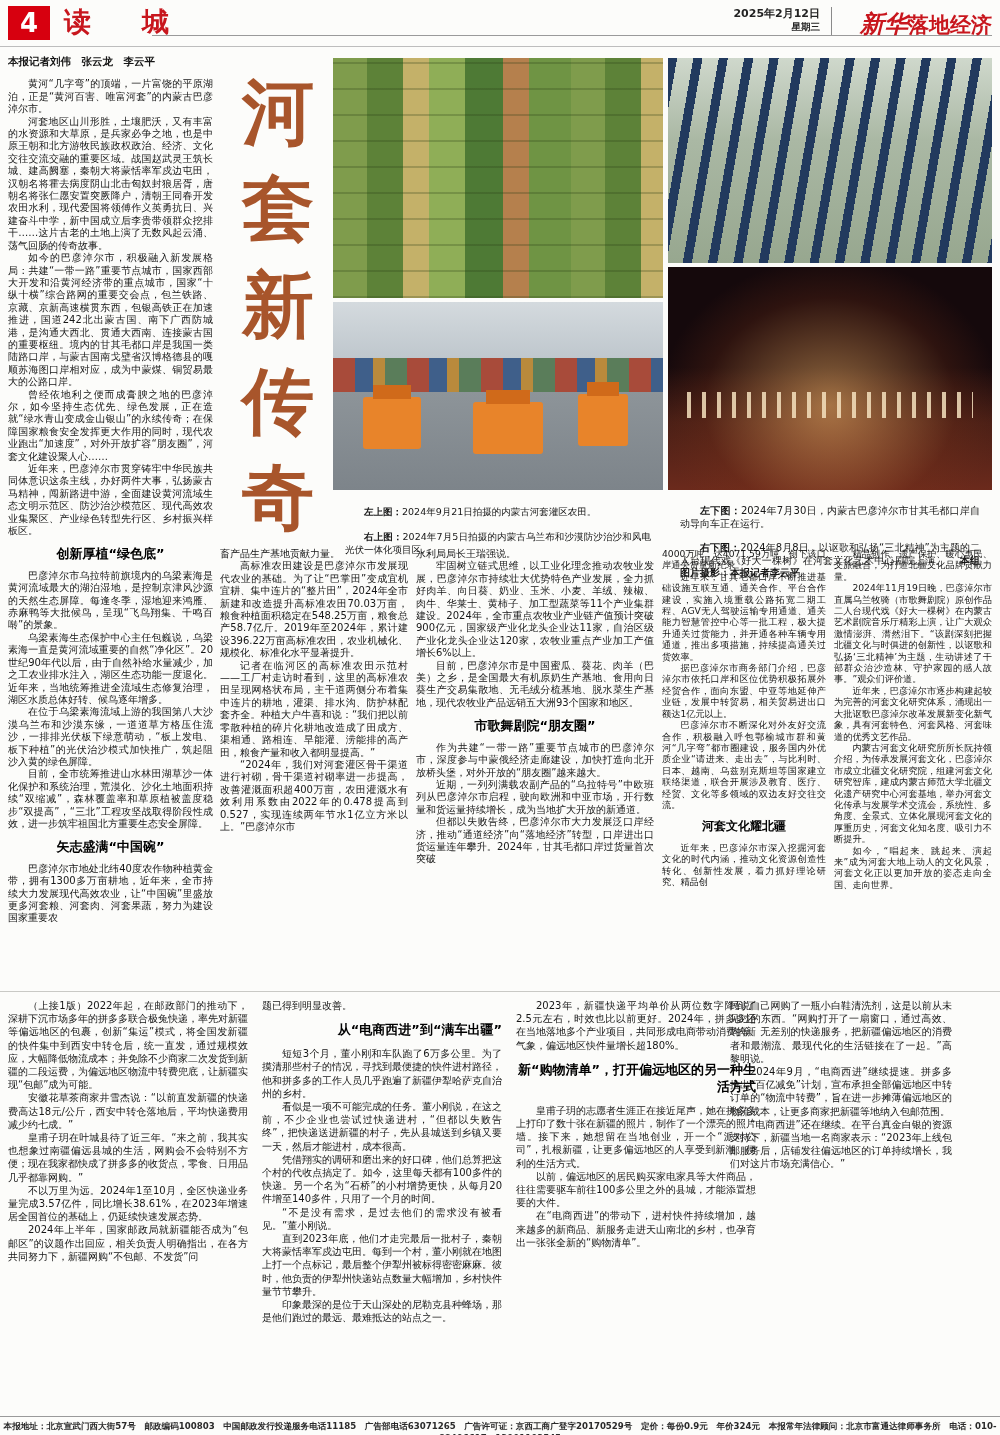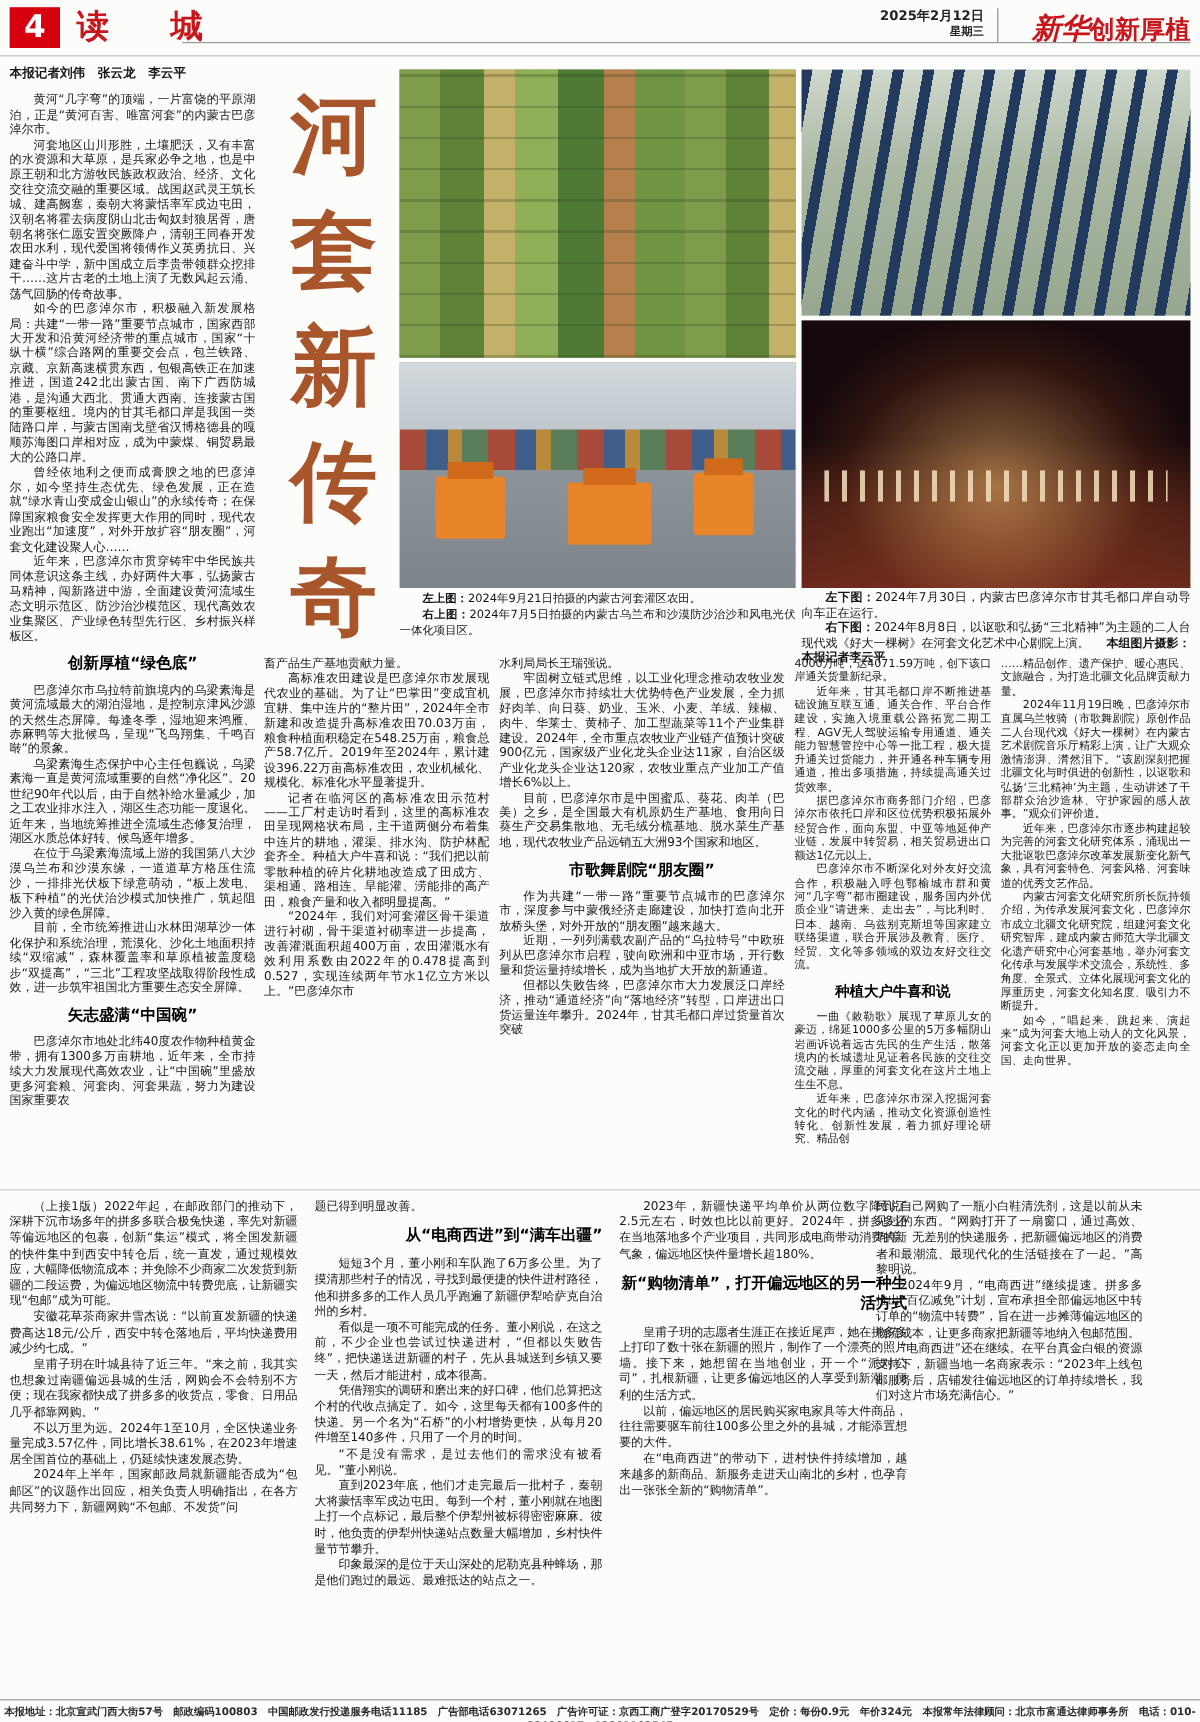--- a/index.html
+++ b/index.html
@@ -56,21 +56,21 @@
   
   #ph-d{left:668px;top:267px;width:324px;height:223px;
     background:radial-gradient(ellipse at 50% 62%, rgba(255,190,110,.55), rgba(120,50,25,.25) 55%, rgba(0,0,0,0) 75%),
                linear-gradient(#15090c 0 45%,#4a1f16 70%,#6b2a1c);}
   .performers{position:absolute;left:6%;top:56%;width:88%;height:26px;
     background:repeating-linear-gradient(90deg,rgba(245,225,190,.85) 0 4px,rgba(160,80,40,.0) 4px 15px);}
   
   .cap{position:absolute;font-size:9.5px;line-height:13px;text-align:justify;}
   #cap-left{left:333px;top:493px;width:330px;}
   #cap-right{left:668px;top:493px;width:324px;font-size:10px;line-height:12.5px;}
-  .cap p{margin:0;text-indent:2em;}
+  .cap p{margin:12px;text-indent:2em;}
   .cap b{font-weight:bold;}
   .credit{font-weight:bold;margin-left:14px;}
   
   .divider{position:absolute;left:0;right:0;top:991px;height:1px;background:#c9c9c5;}
   .bcol{position:absolute;top:999px;height:412px;font-size:10px;line-height:13.2px;text-align:justify;overflow:hidden;}
   #b1{left:8px;width:240px;}
   #b2{left:262px;width:240px;}
   #b3{left:516px;width:240px;}
   #b4{left:730px;width:222px;}
   .h-b{font-size:13px;font-weight:bold;text-align:right;margin:9px 0;text-indent:0;color:#000;line-height:17px;}
@@ -85,21 +85,21 @@
 
   <div class="hdr-num">4</div>
   <div class="hdr-section">读　城</div>
   <div class="hdr-line1"></div>
   <div class="hdr-date">
     <div>2025年2月12日</div>
     <div class="hdr-weekday">星期三</div>
   </div>
   <div class="hdr-div"></div>
   <div class="masthead">
-    <span class="mh-xh">新华</span><span class="mh-rest">创新厚植</span>
+    <span class="mh-xh">新华</span><span class="mh-rest">落地经济</span>
   </div>
   <div class="hdr-line2"></div>
 
   <div class="col" id="c1">
     <p class="byline">本报记者刘伟　张云龙　李云平</p>
     <div>
         <p class="para">黄河“几字弯”的顶端，一片富饶的平原湖泊，正是“黄河百害、唯富河套”的内蒙古巴彦淖尔市。</p>
         <p class="para">河套地区山川形胜，土壤肥沃，又有丰富的水资源和大草原，是兵家必争之地，也是中原王朝和北方游牧民族政权政治、经济、文化交往交流交融的重要区域。战国赵武灵王筑长城、建高阙塞，秦朝大将蒙恬率军戍边屯田，汉朝名将霍去病度阴山北击匈奴封狼居胥，唐朝名将张仁愿安置突厥降户，清朝王同春开发农田水利，现代爱国将领傅作义英勇抗日、兴建奋斗中学，新中国成立后李贵带领群众挖排干……这片古老的土地上演了无数风起云涌、荡气回肠的传奇故事。</p>
         <p class="para">如今的巴彦淖尔市，积极融入新发展格局：共建“一带一路”重要节点城市，国家西部大开发和沿黄河经济带的重点城市，国家“十纵十横”综合路网的重要交会点，包兰铁路、京藏、京新高速横贯东西，包银高铁正在加速推进，国道242北出蒙古国、南下广西防城港，是沟通大西北、贯通大西南、连接蒙古国的重要枢纽。境内的甘其毛都口岸是我国一类陆路口岸，与蒙古国南戈壁省汉博格德县的嘎顺苏海图口岸相对应，成为中蒙煤、铜贸易最大的公路口岸。</p>
         <p class="para">曾经依地利之便而成膏腴之地的巴彦淖尔，如今坚持生态优先、绿色发展，正在造就“绿水青山变成金山银山”的永续传奇；在保障国家粮食安全发挥更大作用的同时，现代农业跑出“加速度”，对外开放扩容“朋友圈”，河套文化建设聚人心……</p>
@@ -170,23 +170,22 @@
         <p class="para">但都以失败告终，巴彦淖尔市大力发展泛口岸经济，推动“通道经济”向“落地经济”转型，口岸进出口货运量连年攀升。2024年，甘其毛都口岸过货量首次突破</p>
       </div>
   </div>
   <div class="col" id="c4">
     <div>
         <p class="para cont">4000万吨，达4071.59万吨，创下该口岸通关货量新纪录。</p>
         <p class="para">近年来，甘其毛都口岸不断推进基础设施互联互通、通关合作、平台合作建设，实施入境重载公路拓宽二期工程、AGV无人驾驶运输专用通道、通关能力智慧管控中心等一批工程，极大提升通关过货能力，并开通各种车辆专用通道，推出多项措施，持续提高通关过货效率。</p>
         <p class="para">据巴彦淖尔市商务部门介绍，巴彦淖尔市依托口岸和区位优势积极拓展外经贸合作，面向东盟、中亚等地延伸产业链，发展中转贸易，相关贸易进出口额达1亿元以上。</p>
         <p class="para">巴彦淖尔市不断深化对外友好交流合作，积极融入呼包鄂榆城市群和黄河“几字弯”都市圈建设，服务国内外优质企业“请进来、走出去”，与比利时、日本、越南、乌兹别克斯坦等国家建立联络渠道，联合开展涉及教育、医疗、经贸、文化等多领域的双边友好交往交流。</p>
       </div>
-    <h3 class="h-sec">种植大户牛喜和说</h3>
-    <div>
-        <p class="para">一曲《敕勒歌》展现了草原儿女的豪迈，绵延1000多公里的5万多幅阴山岩画诉说着远古先民的生产生活，散落境内的长城遗址见证着各民族的交往交流交融，厚重的河套文化在这片土地上生生不息。</p>
+    <h3 class="h-sec">河套文化耀北疆</h3>
+    <div>
         <p class="para">近年来，巴彦淖尔市深入挖掘河套文化的时代内涵，推动文化资源创造性转化、创新性发展，着力抓好理论研究、精品创</p>
       </div>
   </div>
   <div class="col" id="c5">
     <div>
         <p class="para cont">……精品创作、遗产保护、暖心惠民、文旅融合，为打造北疆文化品牌贡献力量。</p>
         <p class="para">2024年11月19日晚，巴彦淖尔市直属乌兰牧骑（市歌舞剧院）原创作品二人台现代戏《好大一棵树》在内蒙古艺术剧院音乐厅精彩上演，让广大观众激情澎湃、潸然泪下。“该剧深刻把握北疆文化与时俱进的创新性，以讴歌和弘扬‘三北精神’为主题，生动讲述了干部群众治沙造林、守护家园的感人故事。”观众们评价道。</p>
         <p class="para">近年来，巴彦淖尔市逐步构建起较为完善的河套文化研究体系，涌现出一大批讴歌巴彦淖尔改革发展新变化新气象，具有河套特色、河套风格、河套味道的优秀文艺作品。</p>
         <p class="para">内蒙古河套文化研究所所长阮持领介绍，为传承发展河套文化，巴彦淖尔市成立北疆文化研究院，组建河套文化研究智库，建成内蒙古师范大学北疆文化遗产研究中心河套基地，举办河套文化传承与发展学术交流会，系统性、多角度、全景式、立体化展现河套文化的厚重历史，河套文化知名度、吸引力不断提升。</p>
         <p class="para">如今，“唱起来、跳起来、演起来”成为河套大地上动人的文化风景，河套文化正以更加开放的姿态走向全国、走向世界。</p>

